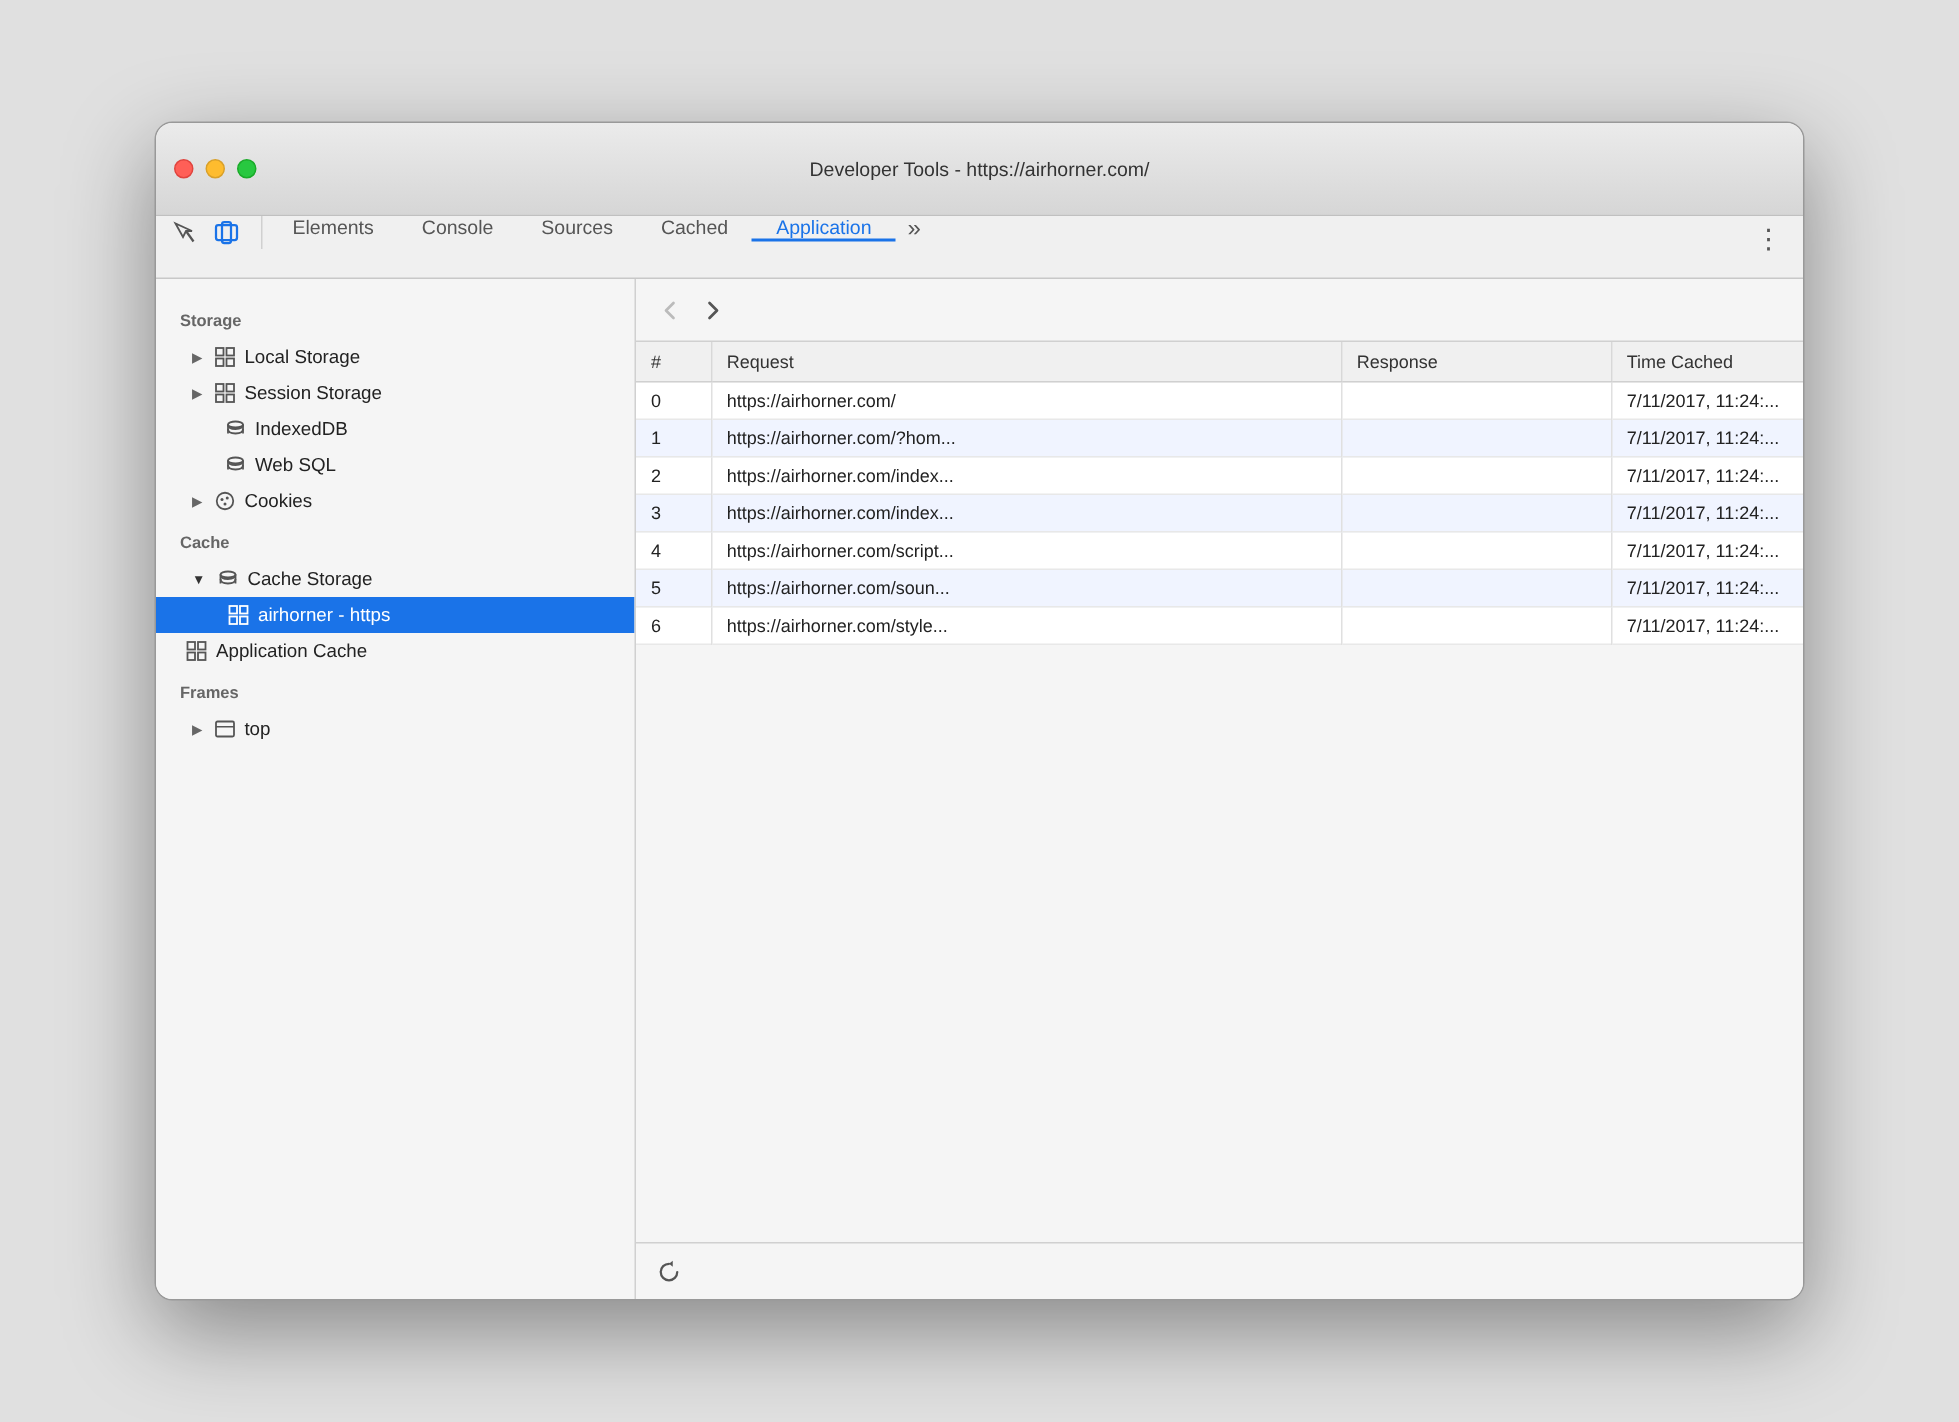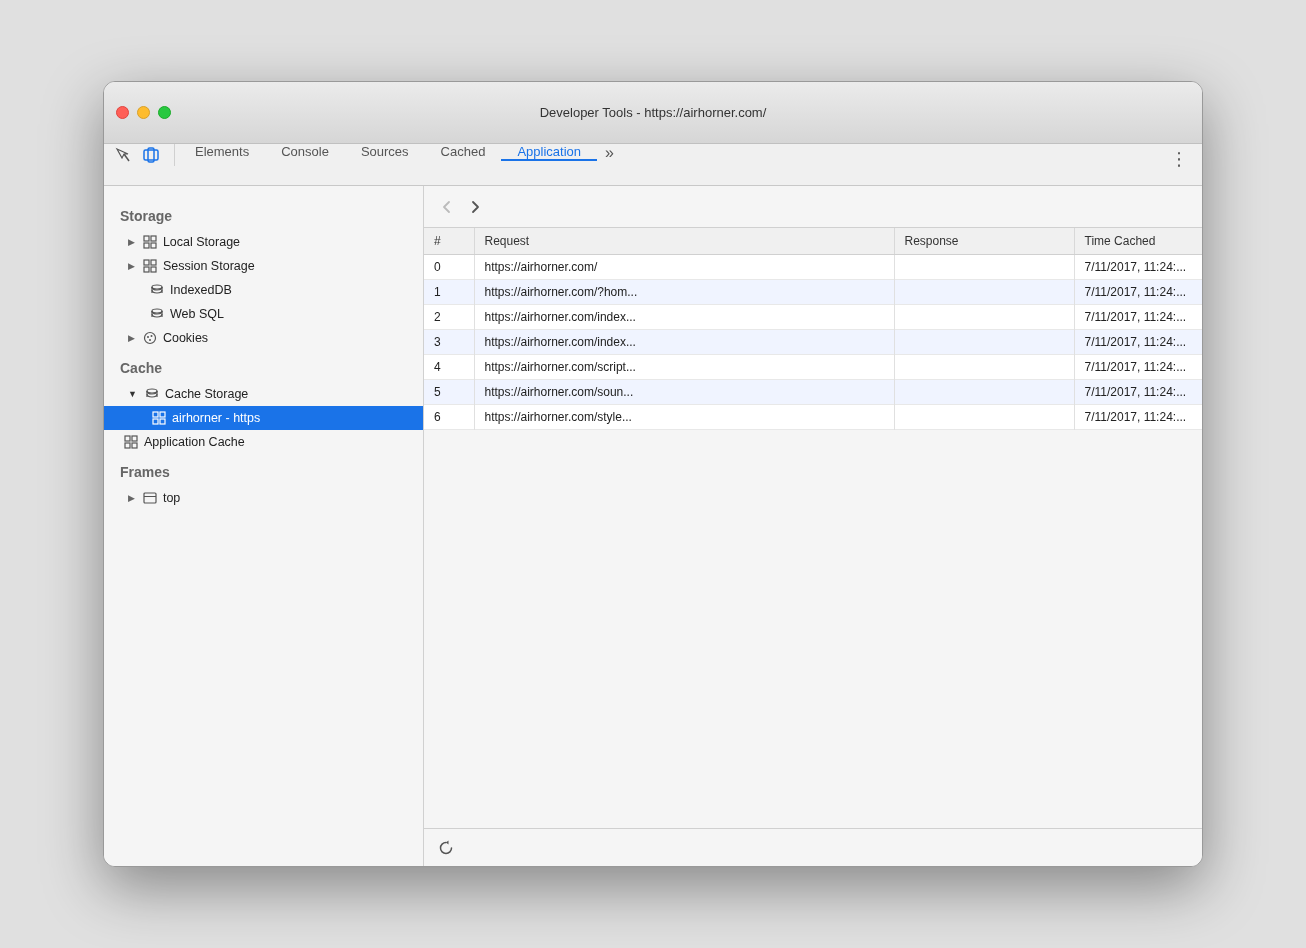--- a/index.html
+++ b/index.html
@@ -140,21 +140,21 @@
     .sidebar {
       width: 320px;
       min-width: 320px;
       background: #f5f5f5;
       border-right: 1px solid #d0d0d0;
       overflow-y: auto;
       padding: 12px 0;
     }
 
     .sidebar-section-label {
-      font-size: 14px;
+      font-size: 11px;
       font-weight: 600;
       color: #666;
       padding: 10px 16px 6px 16px;
       text-transform: none;
       letter-spacing: 0;
     }
 
     .sidebar-item {
       display: flex;
       align-items: center;

